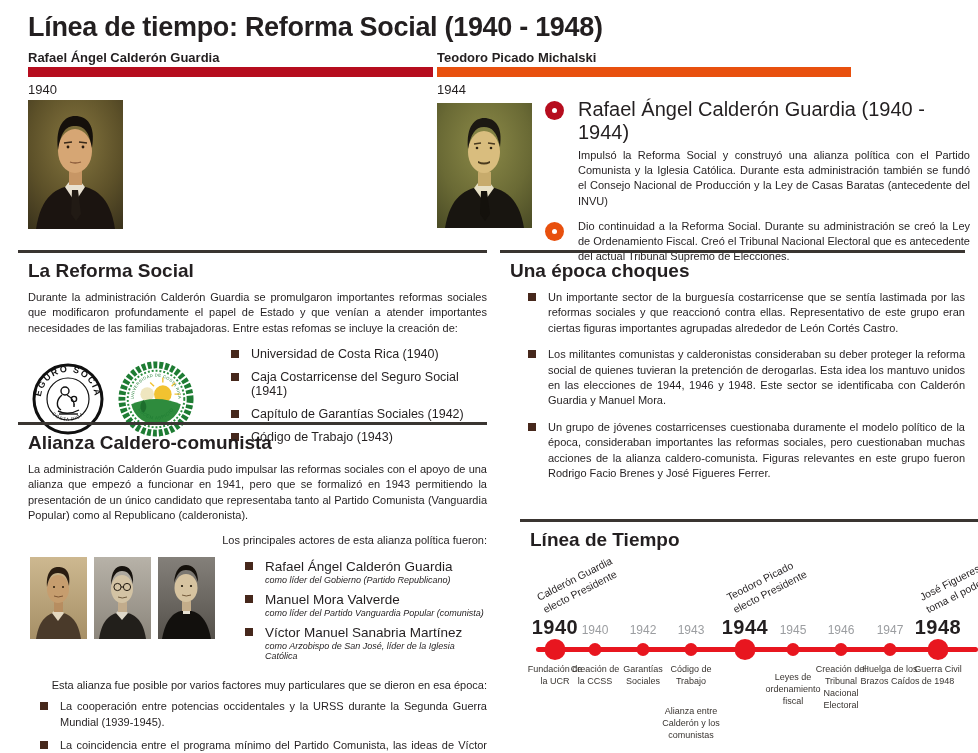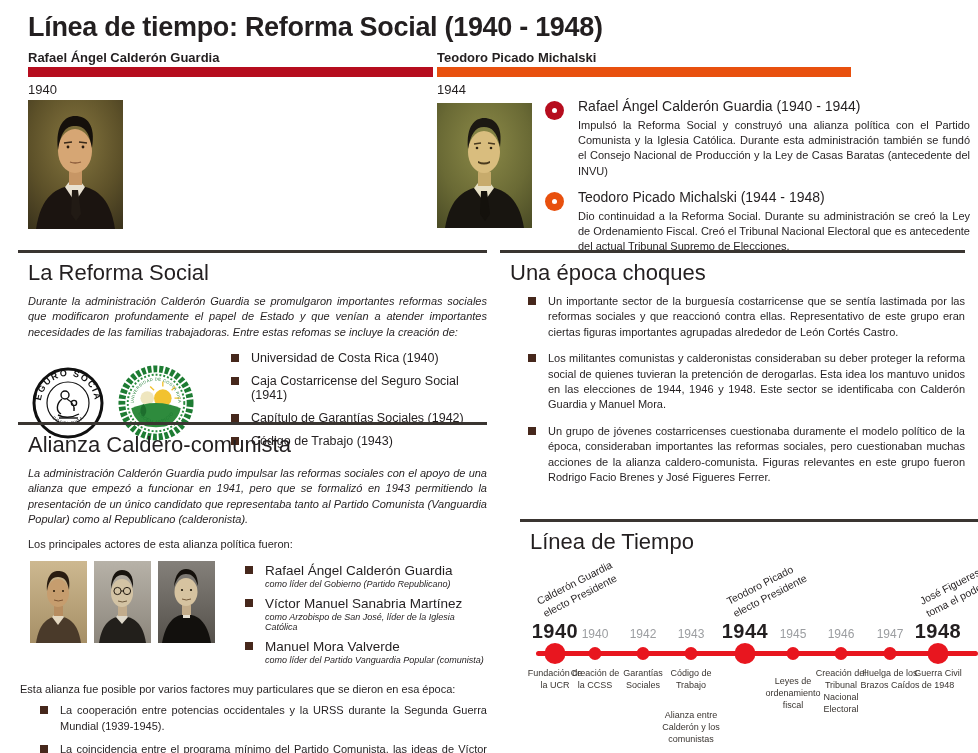--- a/index.html
+++ b/index.html
@@ -25,28 +25,28 @@
   .p2 { left:437px; top:103px; width:95px; height:125px; }
 
   
   .notes { position:absolute; left:545px; top:98px; width:425px; }
   .note { position:relative; padding-left:33px; margin-bottom:10px; }
   .note-marker { position:absolute; left:0; top:3px; width:19px; height:19px; border-radius:50%;
                  display:flex; align-items:center; justify-content:center; }
   .note-marker::after { content:""; width:5px; height:5px; border-radius:50%; background:#fff; }
   .nm-red { background:var(--calderon_red,#b60d1e); }
   .nm-orange { background:var(--picado_orange,#e8500e); }
-  .note-title { font-size:14px; margin-bottom:4px; }
+  .note-title { font-size:20px; margin-bottom:4px; }
   .note-text { font-size:11px; line-height:1.38; text-align:justify; }
 
   
   .sec { position:absolute; border-top:3px solid var(--rule_dark,#3a3531); padding:5px 0 0 10px; }
-  .sec h2 { font-size:22px; font-weight:400; margin:2px 0 8px 0; }
-  .body { font-size:11px; line-height:1.4; margin-bottom:9px; }
-  .just { text-align:justify;font-style:italic; }
+  .sec h2 { font-size:19px; font-weight:700; margin:2px 0 8px 0; }
+  .body { font-size:11px; line-height:1.4; margin-bottom:9px;text-align:right; }
+  .just { text-align:justify; }
   .sq { display:inline-block; width:8px; height:8px; background:var(--bullet_brown,#46281c); flex:0 0 8px; margin-top:3px; }
 
   .sec-reforma { left:18px; top:250px; width:469px; }
   .reforma-row { display:flex; margin-top:6px; }
   .seals { width:212px; display:flex; align-items:center; gap:14px; padding-left:4px; }
   .reform-list { list-style:none; padding-top:2px; }
   .reform-list li { display:flex; gap:12px; font-size:12.5px; margin-bottom:9px; align-items:flex-start; }
 
   .sec-alianza { left:18px; top:422px; width:469px; }
   .actors-row { display:flex; margin-top:4px; }
@@ -143,21 +143,20 @@
   </div>
 
   <div class="notes">
     <div class="note">
       <span class="note-marker nm-red"></span>
       <div class="note-title">Rafael Ángel Calderón Guardia (1940 - 1944)</div>
       <p class="note-text">Impulsó la Reforma Social  y construyó una alianza política con el Partido Comunista y la Iglesia Católica. Durante esta administración también se fundó el Consejo Nacional de Producción y la Ley de Casas Baratas (antecedente del INVU)</p>
     </div>
     <div class="note">
       <span class="note-marker nm-orange"></span>
-      <div class="note-title">Teodoro Picado Michalski (1944 - 1948)</div>
       <p class="note-text">Dio continuidad a la Reforma Social. Durante su administración se creó la Ley de Ordenamiento Fiscal. Creó el Tribunal Nacional Electoral que es antecedente del actual Tribunal Supremo de Elecciones.</p>
     </div>
   </div>
 
   <section class="sec sec-reforma">
     <h2>La Reforma Social</h2>
     <p class="body just">Durante la administración Calderón Guardia se promulgaron importantes reformas sociales que modificaron profundamente el papel de Estado y que venían a atender importantes necesidades de las familias trabajadoras. Entre estas refomas se incluye la creación de:</p>
     <div class="reforma-row">
       <div class="seals">
         <svg width="72" height="72" viewBox="0 0 72 72">
@@ -303,29 +302,29 @@
         <li>
           <span class="sq"></span>
           <div>
             <div class="actor-name">Rafael Ángel Calderón Guardia</div>
             <div class="actor-role">como líder del Gobierno (Partido Republicano)</div>
           </div>
         </li>
         <li>
           <span class="sq"></span>
           <div>
+            <div class="actor-name">Manuel Mora Valverde</div>
+            <div class="actor-role">como líder del Partido Vanguardia Popular (comunista)</div>
+          </div>
+        </li>
+        <li>
+          <span class="sq"></span>
+          <div>
             <div class="actor-name">Víctor Manuel Sanabria Martínez</div>
             <div class="actor-role">como Arzobispo de San José, líder de la Iglesia Católica</div>
-          </div>
-        </li>
-        <li>
-          <span class="sq"></span>
-          <div>
-            <div class="actor-name">Manuel Mora Valverde</div>
-            <div class="actor-role">como líder del Partido Vanguardia Popular (comunista)</div>
           </div>
         </li>
       </ul>
     </div>
     <p class="body outro">Esta alianza fue posible por varios factores  muy particulares que se dieron en esa época:</p>
     <ul class="blist">
       <li>
           <span class="sq"></span>
           <span class="txt">La cooperación entre potencias occidentales y la URSS durante la Segunda Guerra Mundial (1939-1945).</span>
         </li>

